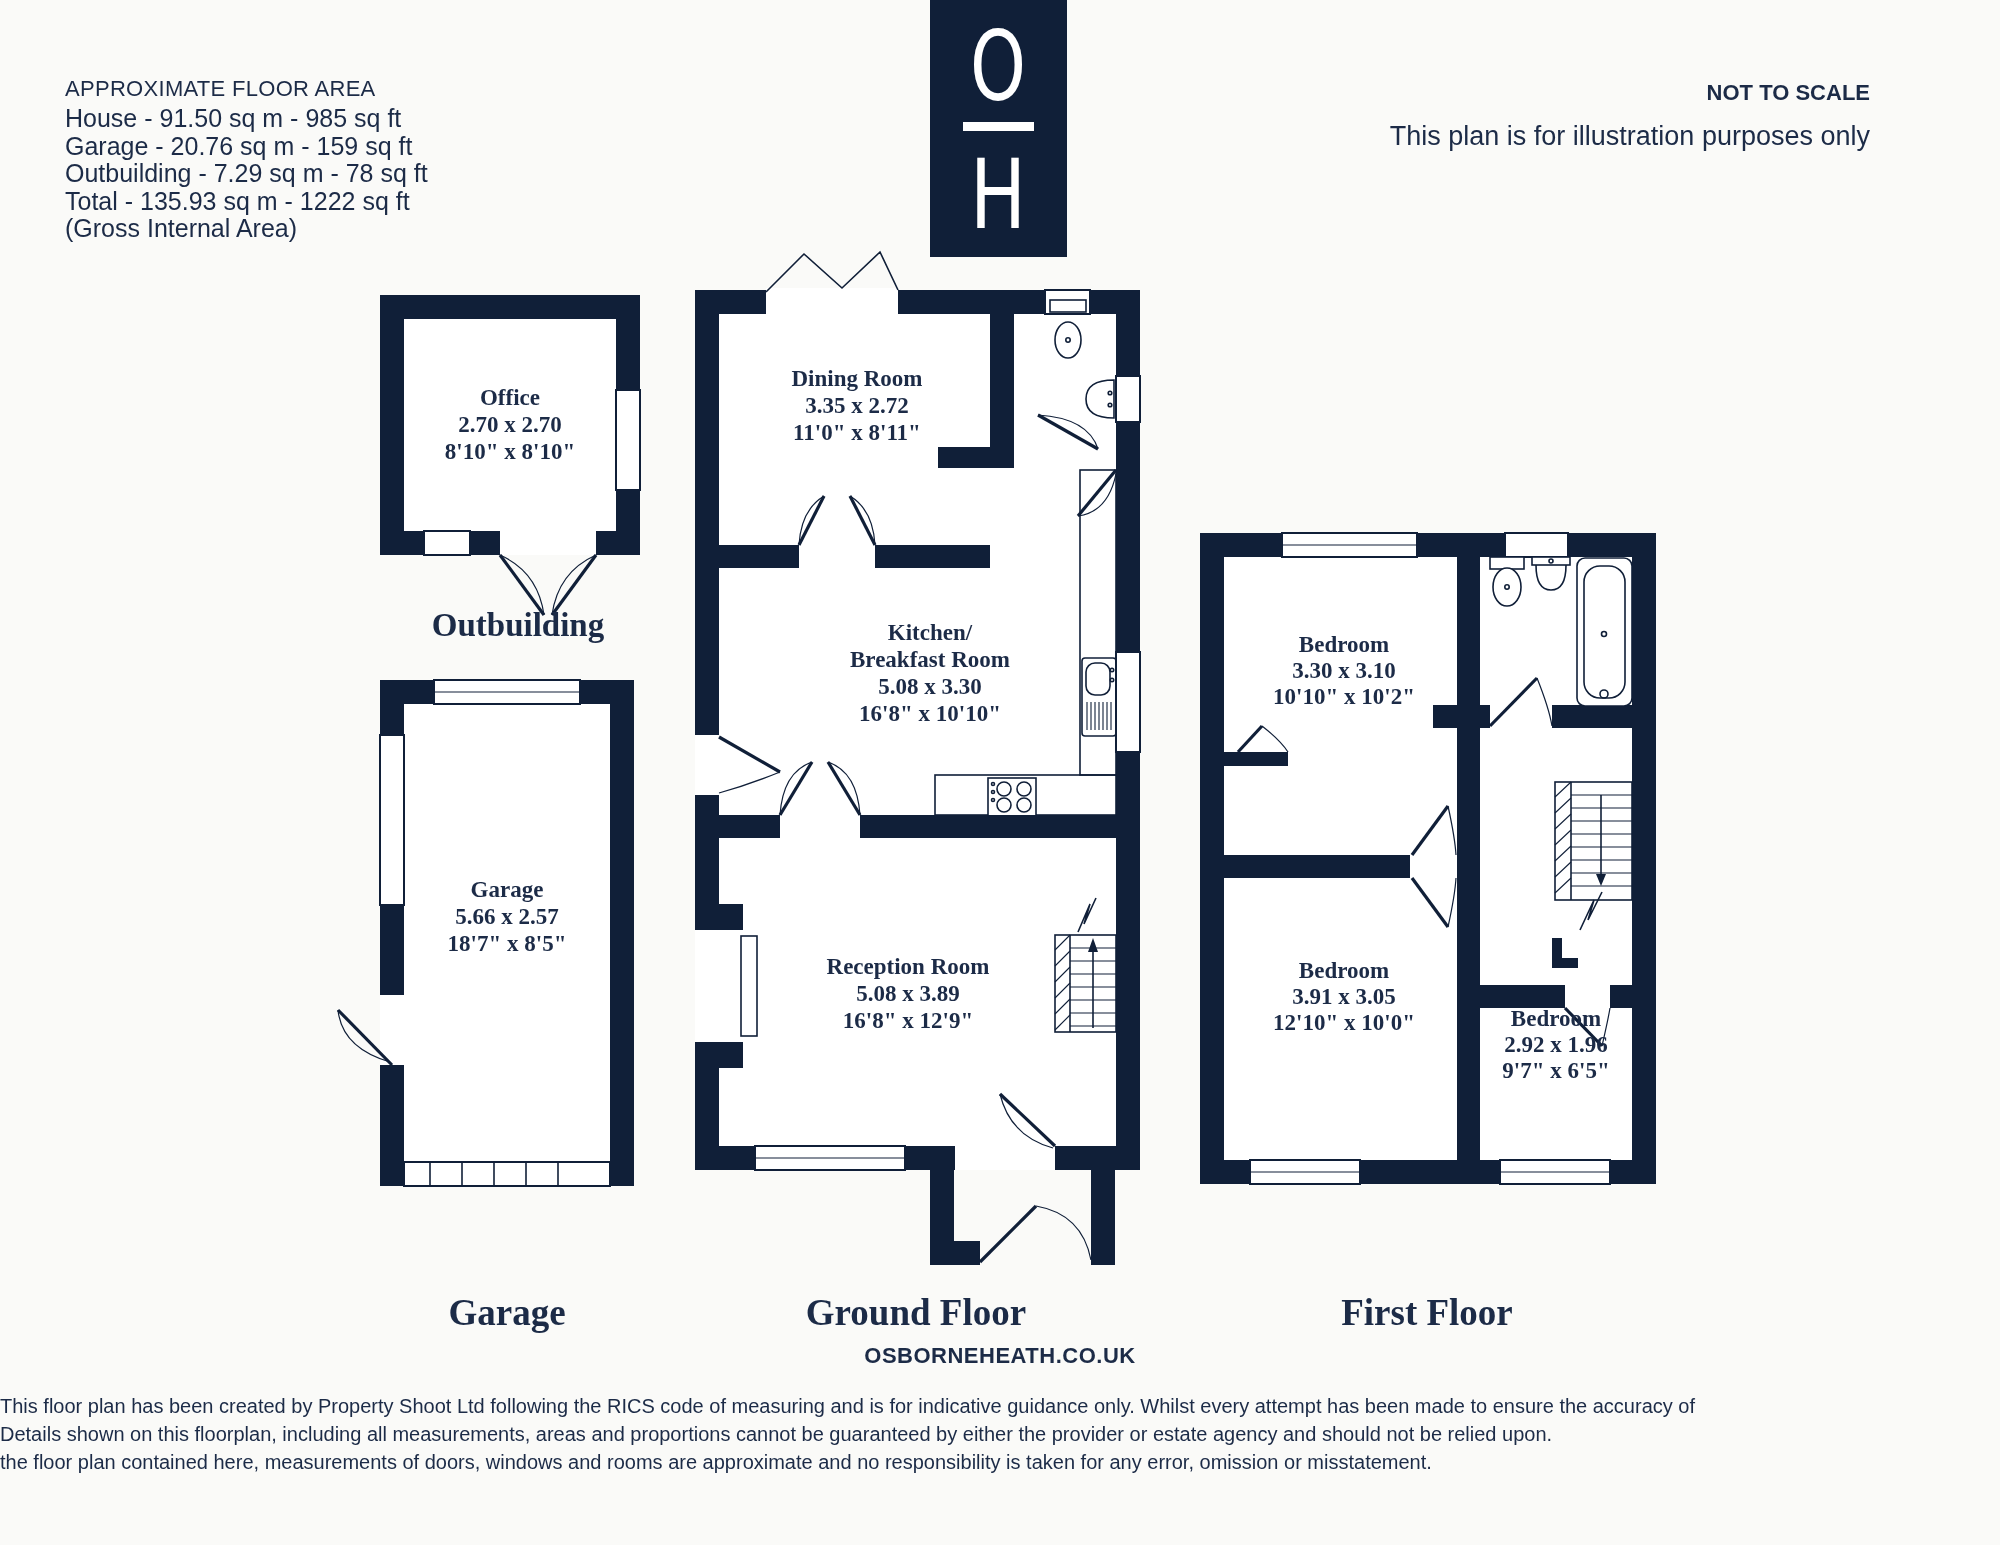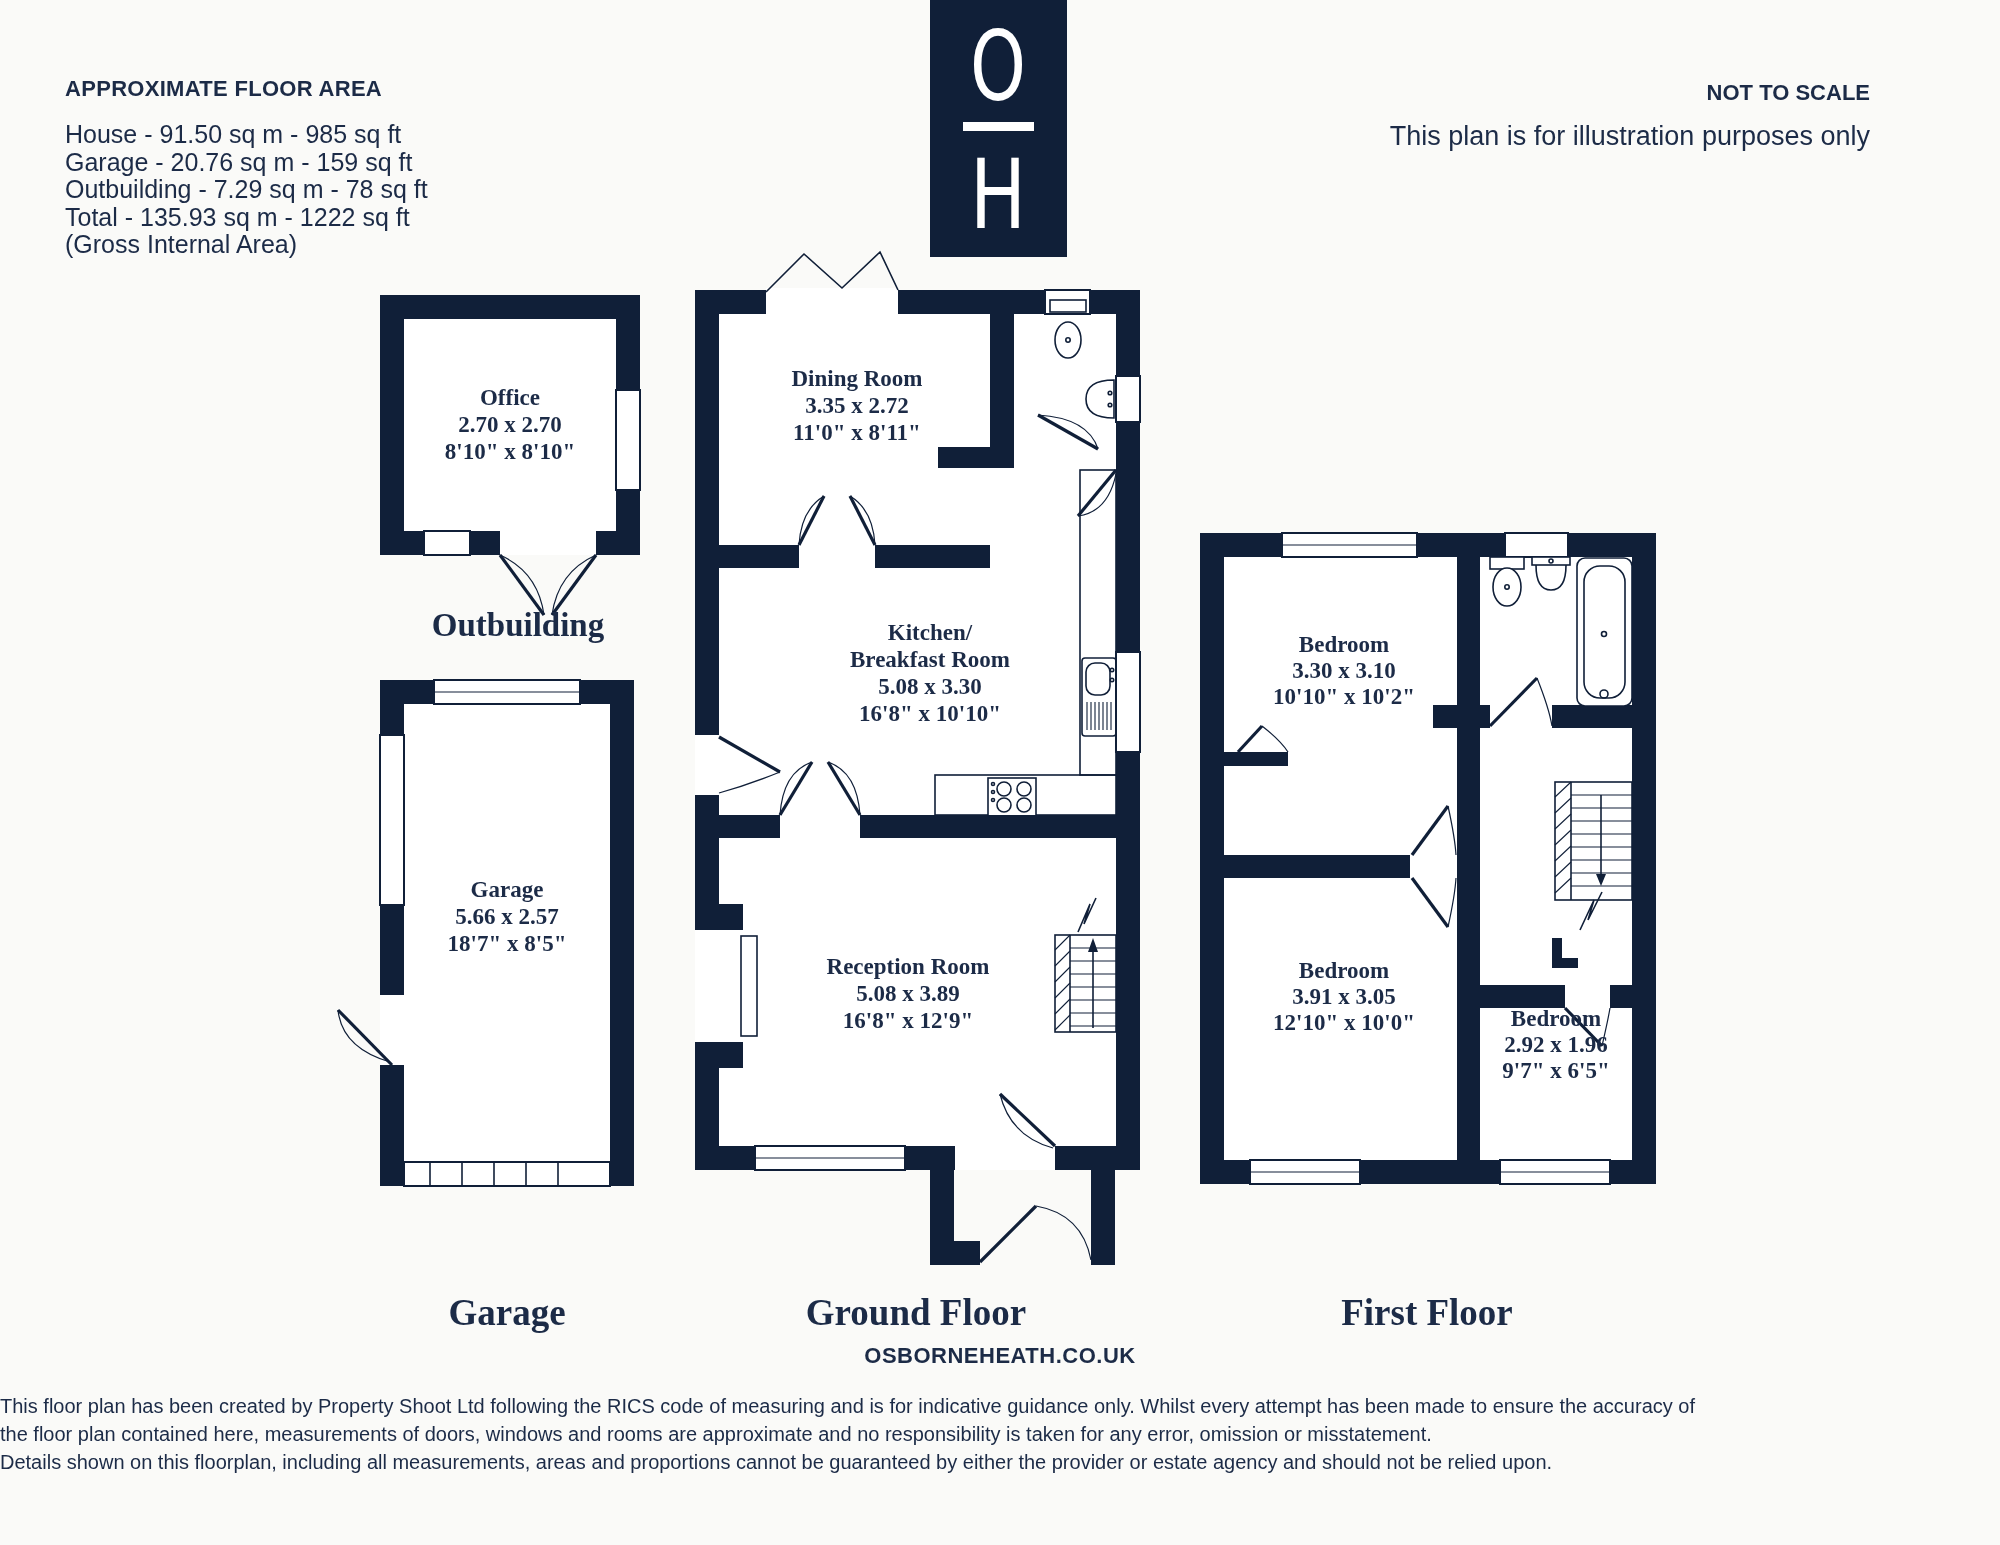--- a/index.html
+++ b/index.html
@@ -1,20 +1,20 @@
 <!DOCTYPE html>
 <html style="--wall: #101f38; --text: #1c2b47; --bg: #fafaf8;"><head>
 <meta charset="utf-8">
 <style>
 :root{--wall:#101f38;--text:#1c2b47;--bg:#fafaf8}
 *{margin:0;padding:0;box-sizing:border-box}
 body{font-family:"Liberation Sans",sans-serif;background:#fff}
 .page{position:relative;width:2000px;height:1545px;background:var(--bg);overflow:hidden}
 .area-block{position:absolute;left:65px;top:76px;color:var(--text)}
-.area-title{font-size:22px;font-weight:bold;margin-bottom:19px;letter-spacing:.3px}
+.area-title{font-size:22px;font-weight:normal;margin-bottom:3px;letter-spacing:.3px}
 .area-line{font-size:25px;line-height:27.5px}
 .scale-block{position:absolute;right:130px;top:80px;text-align:right;color:var(--text)}
 .scale-title{font-size:22px;font-weight:bold;margin-bottom:15px}
 .scale-note{font-size:27px}
 svg.plan{position:absolute;left:0;top:0}
 .w{fill:var(--wall)}
 .rm{fill:#fff}
 .win{fill:#fff;stroke:var(--wall);stroke-width:2}
 .thin{fill:none;stroke:var(--wall);stroke-width:1.6}
 .thinf{fill:#fff;stroke:var(--wall);stroke-width:1.6}
@@ -333,18 +333,18 @@
       <text class="rtxt" x="1344" y="1030">12'10" x 10'0"</text>
       <text class="rtxt" x="1556" y="1026">Bedroom</text>
       <text class="rtxt" x="1556" y="1052">2.92 x 1.96</text>
       <text class="rtxt" x="1556" y="1078">9'7" x 6'5"</text>
       <text class="flabel" x="1427" y="1325">First Floor</text>
     </g>
   </svg>
 
   <div class="disclaimer">
     <div>This floor plan has been created by Property Shoot Ltd following the RICS code of measuring and is for indicative guidance only. Whilst every attempt has been made to ensure the accuracy of</div>
+    <div>Details shown on this floorplan, including all measurements, areas and proportions cannot be guaranteed by either the provider or estate agency and should not be relied upon.</div>
     <div>the floor plan contained here, measurements of doors, windows and rooms are approximate and no responsibility is taken for any error, omission or misstatement.</div>
-    <div>Details shown on this floorplan, including all measurements, areas and proportions cannot be guaranteed by either the provider or estate agency and should not be relied upon.</div>
   </div>
 
 
 </div>
 
 </body></html>

